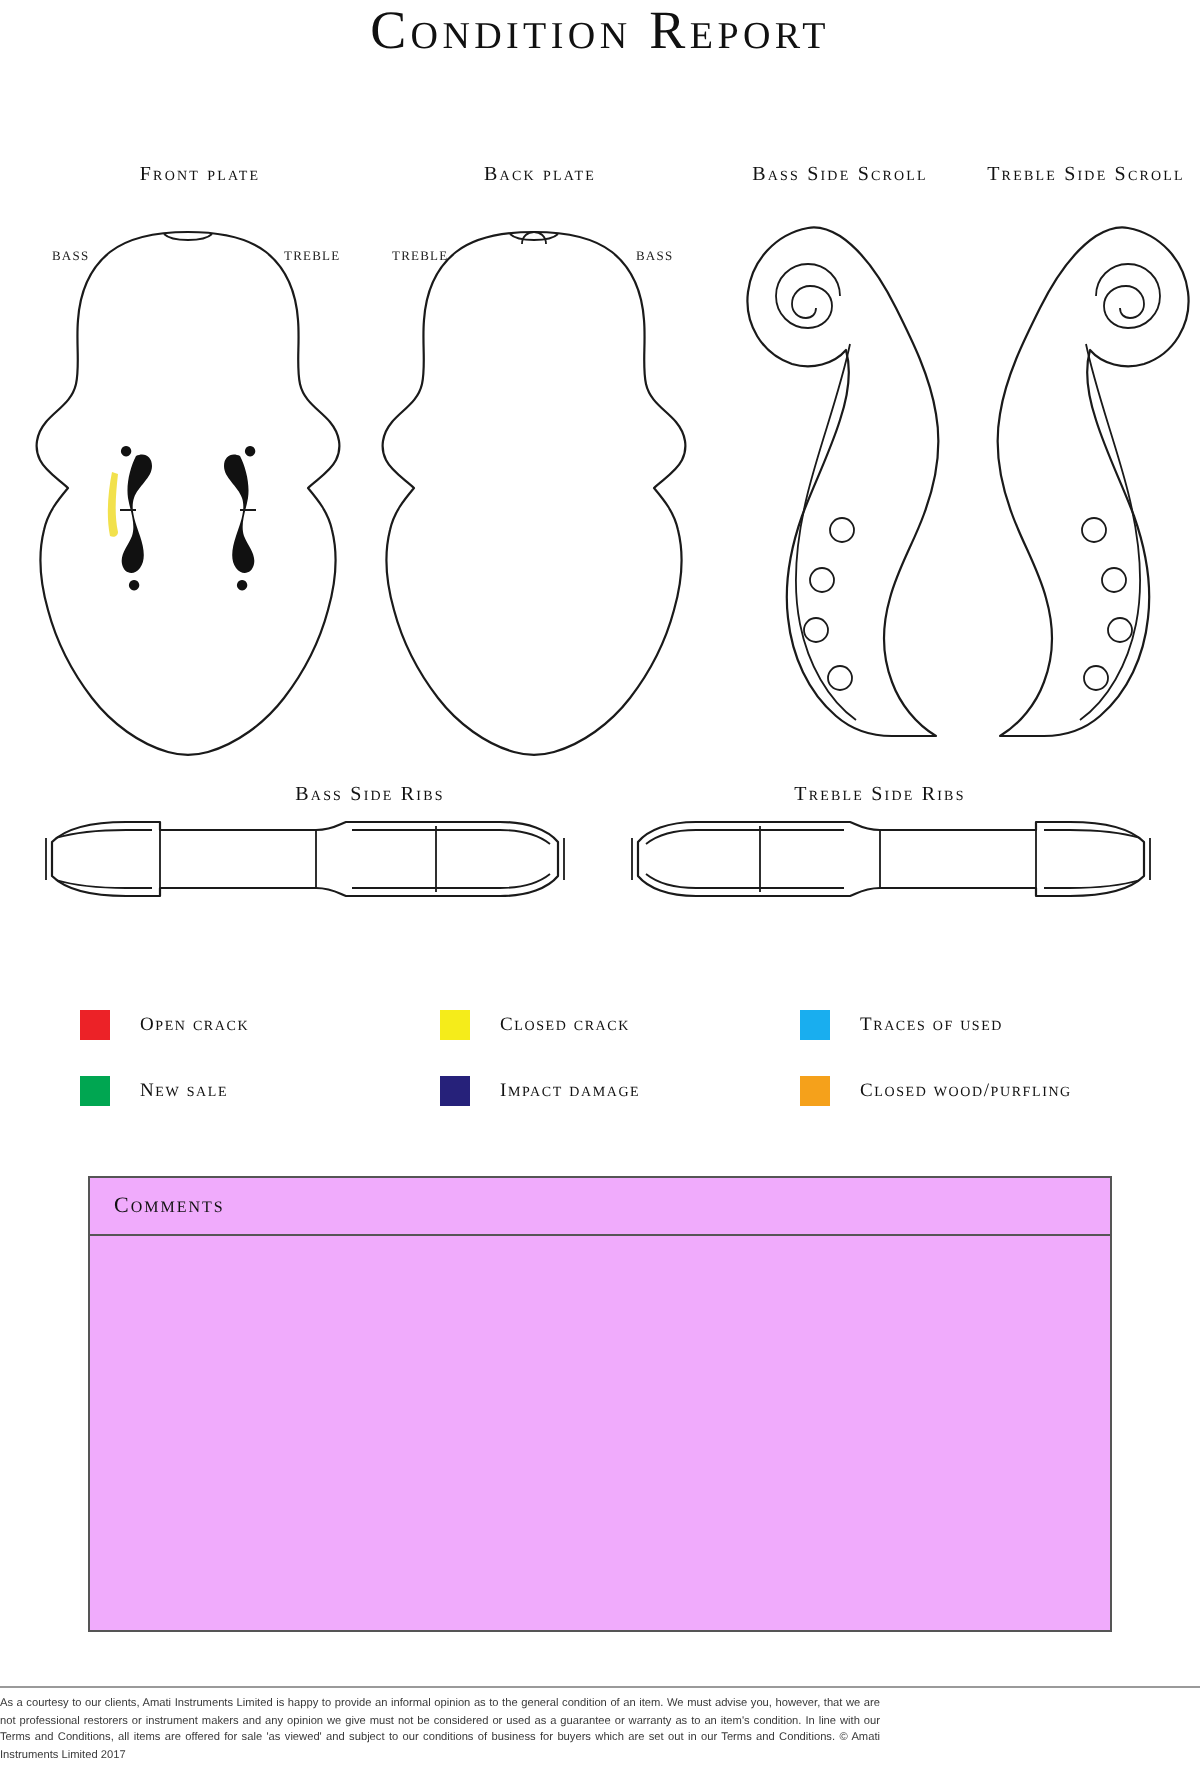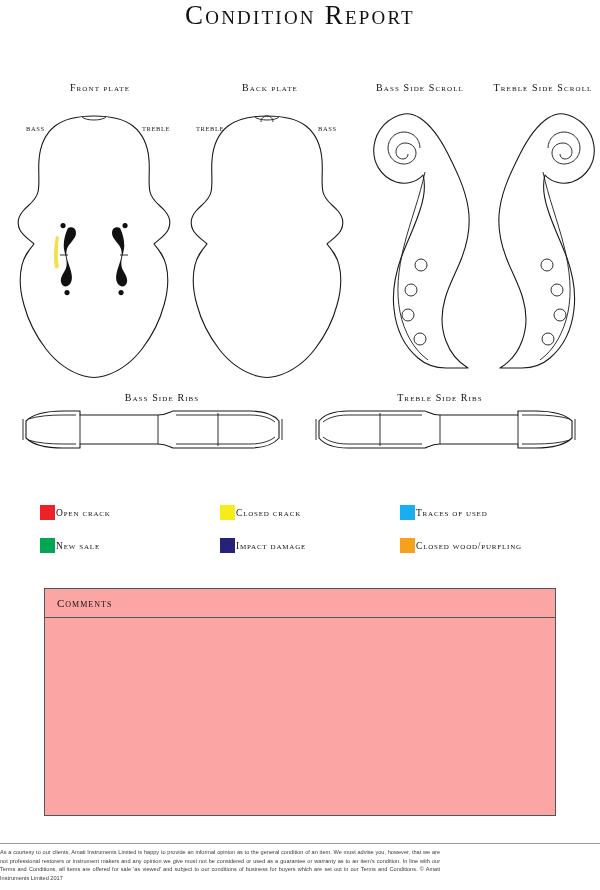--- a/index.html
+++ b/index.html
@@ -78,21 +78,21 @@
     left: 40px;
     top: 505px;
     width: 540px;
     display: grid;
     grid-template-columns: 1fr 1fr 1fr;
     grid-row-gap: 18px;
   }
   .legend-item {
     display: flex;
     align-items: center;
-    gap: 1px;
+    gap: 15px;
   }
   .swatch {
     width: 15px;
     height: 15px;
     flex: 0 0 15px;
   }
   .legend-label {
     font-variant: small-caps;
     font-size: 9.5px;
     letter-spacing: 0.8px;
@@ -100,21 +100,21 @@
   }
   
   .comments-box {
     position: absolute;
     left: 44px;
     top: 588px;
     width: 512px;
     height: 228px;
     border: 1px solid #555;
     box-sizing: border-box;
-    background: #fca5a5;
+    background: #f0abfc;
   }
   .comments-header {
     height: 28px;
     border-bottom: 1px solid #555;
     display: flex;
     align-items: center;
     padding-left: 12px;
     font-variant: small-caps;
     font-size: 11px;
     letter-spacing: 1px;
@@ -345,21 +345,21 @@
           C 30 170, 28 192, 32 212
           C 36 232, 46 250, 60 260"></path>
         <circle class="ln-thin" cx="43" cy="190" r="6"></circle>
         <circle class="ln-thin" cx="40" cy="215" r="6"></circle>
         <circle class="ln-thin" cx="52" cy="239" r="6"></circle>
         <circle class="ln-thin" cx="53" cy="165" r="6"></circle>
       </g>
     </svg>
   </div>
 
-  <div class="fig-caption" style="left:52px; top:392px; width:220px;">Bass Side Ribs</div>
+  <div class="fig-caption" style="left:75px; top:392px; width:220px;">Bass Side Ribs</div>
   <div class="diagram" style="left:18px; top:405px;">
     <svg width="265" height="48" viewBox="0 0 265 48">
 
       <path class="ln" d="M8 16
         C 16 8, 30 6, 45 6
         L 62 6
         L 62 10
         L 140 10
         C 148 10, 152 7, 155 6
         L 232 6

